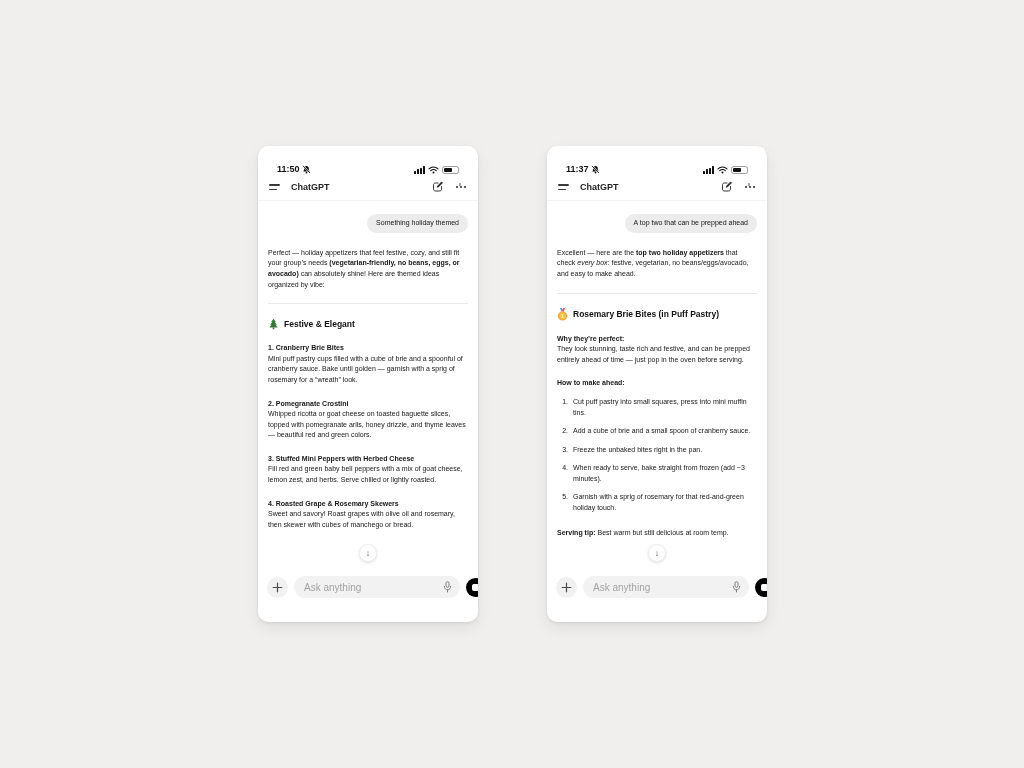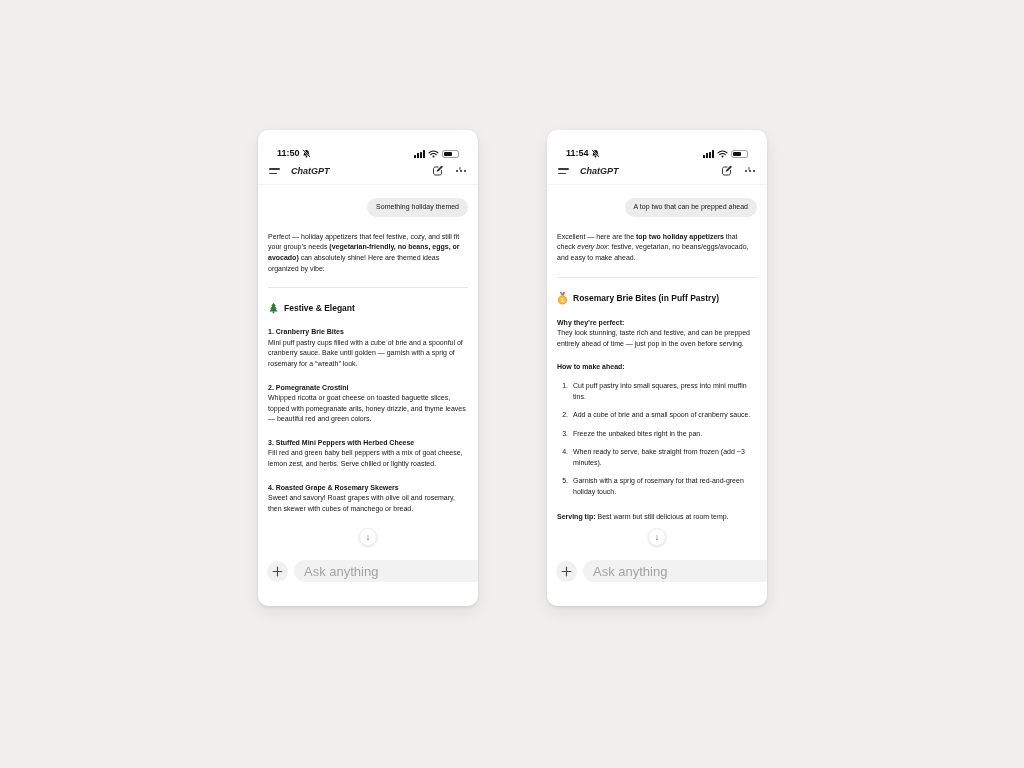--- a/index.html
+++ b/index.html
@@ -4,41 +4,41 @@
 <style>
   html,body{margin:0;padding:0;}
   body{
     width:1024px;height:768px;background:#f0efed;
     font-family:"Liberation Sans","DejaVu Sans",sans-serif;
     -webkit-font-smoothing:antialiased;position:relative;overflow:hidden;
   }
   .canvas{position:relative;width:1024px;height:768px;}
 
   .phone{
-    position:absolute;top:130px;width:220px;height:476px;background:#ffffff;
+    position:absolute;top:146px;width:220px;height:476px;background:#ffffff;
     border-radius:10px;box-shadow:0 1px 3px rgba(0,0,0,.10),0 6px 16px rgba(0,0,0,.07);
     overflow:hidden;
   }
   .phone.left{left:258px;}
   .phone.right{left:547px;}
 
   
   .status-bar{height:28px;display:flex;align-items:flex-end;justify-content:space-between;padding:0 19px;box-sizing:border-box;}
   .status-time{font-size:9px;font-weight:bold;color:#101010;display:flex;align-items:center;gap:2px;line-height:1;}
   .status-right{display:flex;align-items:center;gap:3px;}
   .sig-bars{display:flex;align-items:flex-end;gap:1px;height:8px;}
   .sig-bars i{display:block;width:2px;background:#111;border-radius:.5px;}
   .sig-bars i:nth-child(1){height:3px}.sig-bars i:nth-child(2){height:4.5px}
   .sig-bars i:nth-child(3){height:6px}.sig-bars i:nth-child(4){height:7.5px}
   .battery{position:relative;width:17px;height:8.5px;border:1px solid rgba(0,0,0,.38);border-radius:2.5px;box-sizing:border-box;}
   .battery .fill{position:absolute;left:1px;top:1px;bottom:1px;width:55%;background:#111;border-radius:1px;}
   .battery .tip{position:absolute;right:-2.6px;top:2.2px;width:1.6px;height:3px;background:rgba(0,0,0,.38);border-radius:0 1px 1px 0;}
 
   
-  .app-header{height:27px;display:flex;align-items:center;padding:0 11px;box-sizing:border-box;gap:11px;border-bottom:1px solid #f3f3f2;font-style:italic;}
+  .app-header{height:27px;display:flex;align-items:center;padding:0 11px;box-sizing:border-box;gap:11px;border-bottom:1px solid #f3f3f2;}
   .menu-btn{display:flex;flex-direction:column;gap:3px;cursor:pointer;padding:2px 0;}
   .menu-btn i{display:block;height:1.4px;background:#3a3a3a;border-radius:1px;}
   .menu-btn i:nth-child(1){width:11px}.menu-btn i:nth-child(2){width:7.5px}
   .app-title{font-size:9px;font-weight:600;color:#1f1f1f;}
   .header-spacer{flex:1;}
   .icon-btn{display:flex;align-items:center;justify-content:center;cursor:pointer;}
 
   
   .chat{position:relative;height:421px;padding:0 10px;box-sizing:border-box;color:#161616;}
   .bubble{margin:13px 0 0 auto;width:max-content;max-width:160px;background:#ececec;border-radius:11px;padding:5px 9px;font-size:7px;line-height:1.25;color:#141414;}
@@ -59,21 +59,21 @@
   .scroll-btn{
     position:absolute;left:50%;transform:translateX(-50%);bottom:60px;width:18px;height:18px;border-radius:50%;
     background:#fff;border:1px solid #ededed;box-shadow:0 1px 3px rgba(0,0,0,.12);
     display:flex;align-items:center;justify-content:center;font-size:9px;color:#4d4d4d;cursor:pointer;box-sizing:border-box;z-index:3;
   }
 
   
   .composer{position:absolute;left:0;right:0;bottom:24px;display:flex;align-items:center;gap:6px;padding:0 9px;}
   .plus-btn{flex:0 0 21px;width:21px;height:21px;border-radius:50%;background:#f1f1f1;display:flex;align-items:center;justify-content:center;cursor:pointer;}
   .input-pill{flex:1;height:22px;border-radius:11px;background:#f2f2f2;display:flex;align-items:center;padding:0 8px;box-sizing:border-box;gap:5px;}
-  .input-pill input{flex:1;border:none;background:transparent;outline:none;font-size:13px;color:#333;font-family:inherit;min-width:0;}
+  .input-pill input{flex:1;border:none;background:transparent;outline:none;font-size:10px;color:#333;font-family:inherit;min-width:0;}
   .input-pill input::placeholder{color:#a3a3a3;}
   .voice-btn{flex:0 0 19px;width:19px;height:19px;border-radius:50%;background:#000;display:flex;align-items:center;justify-content:center;cursor:pointer;}
   .voice-btn .sq{width:7px;height:7px;background:#fff;border-radius:2px;}
 
   svg{display:block;}
 </style>
 </head>
 <body>
 
 <div class="canvas">
@@ -185,21 +185,21 @@
       <span class="voice-btn">
           <span class="sq"></span>
         </span>
     </div>
   </div>
 
   <div class="phone right">
 
     <div class="status-bar">
       <div class="status-time">
-        <span>11:54</span>
+        <span>11:37</span>
         <svg width="9" height="9" viewBox="0 0 9 9">
           <path d="M4.5 1c-1.5 0-2.3 1-2.3 2.5C2.2 5.3 1.6 6 1.2 6.5h6.6C7.4 6 6.8 5.3 6.8 3.5 6.8 2 6 1 4.5 1z" fill="#111"></path>
           <circle cx="4.5" cy="7.6" r=".9" fill="#111"></circle>
           <path d="M1 .9 8 8" stroke="#fff" stroke-width="1.6"></path>
           <path d="M1 .9 8 8" stroke="#111" stroke-width=".9"></path>
         </svg>
       </div>
       <div class="status-right">
         <span class="sig-bars">
             <i></i>

